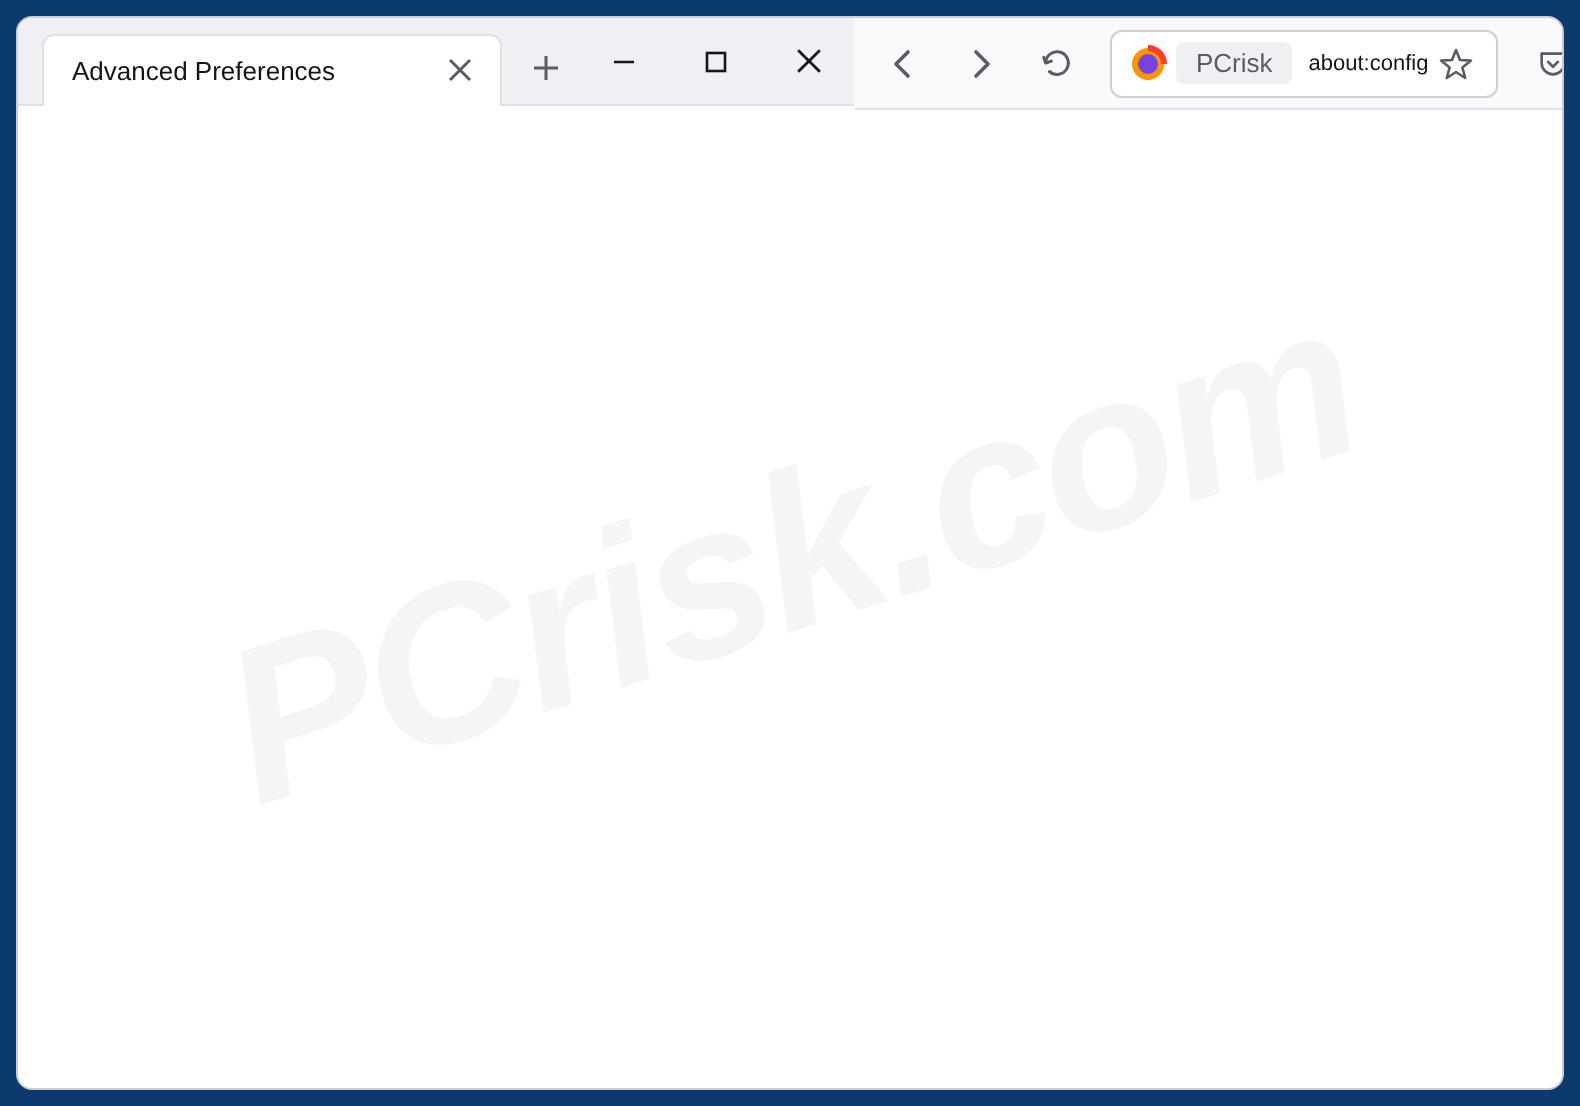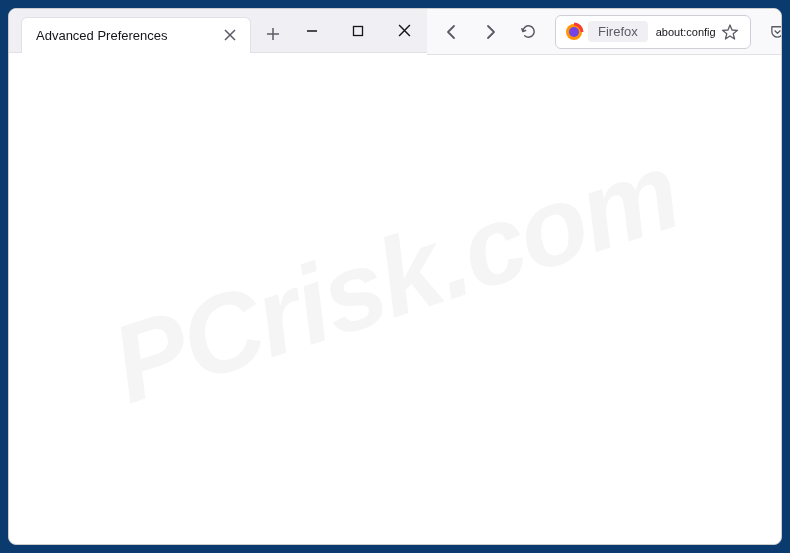--- a/index.html
+++ b/index.html
@@ -226,21 +226,21 @@
     </div>
     <div class="urlbar">
       <span class="ff-logo">
         <svg width="20" height="20" viewBox="0 0 20 20">
             <circle cx="10" cy="10" r="8" fill="#ff9500"></circle>
             <circle cx="10" cy="10" r="5" fill="#7542e5"></circle>
             <path d="M10 2 A8 8 0 0 1 18 10" stroke="#ff3b30" stroke-width="3" fill="none"></path>
           </svg>
       </span>
       <span class="identity">
-        <span>Firefox</span>
+        <span>PCrisk</span>
       </span>
       <span class="url-text">about:config</span>
       <span class="star-btn">
         <svg width="18" height="18" viewBox="0 0 18 18">
             <path d="M9 2 L11 7 L16.5 7.3 L12.2 10.8 L13.6 16 L9 13 L4.4 16 L5.8 10.8 L1.5 7.3 L7 7 Z" stroke="currentColor" stroke-width="1.3" fill="none" stroke-linejoin="round"></path>
           </svg>
       </span>
     </div>
     <div class="tool-icon">
       <svg width="17" height="17" viewBox="0 0 18 18">

